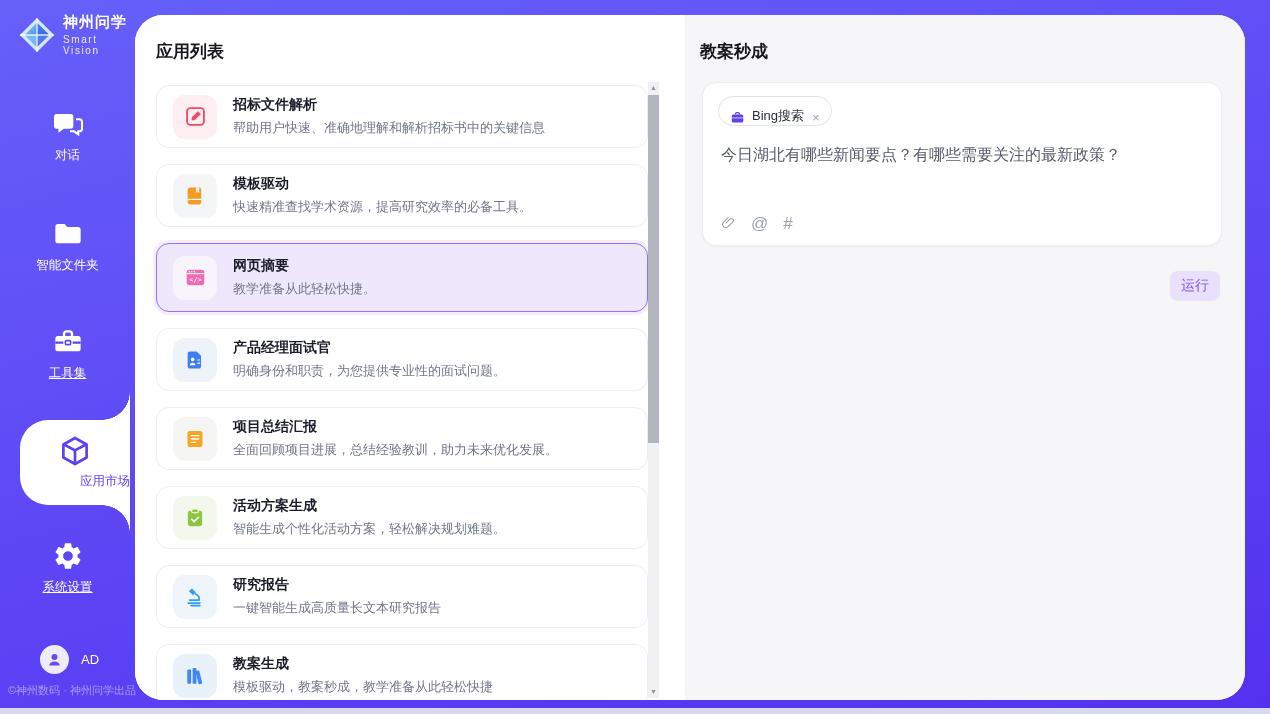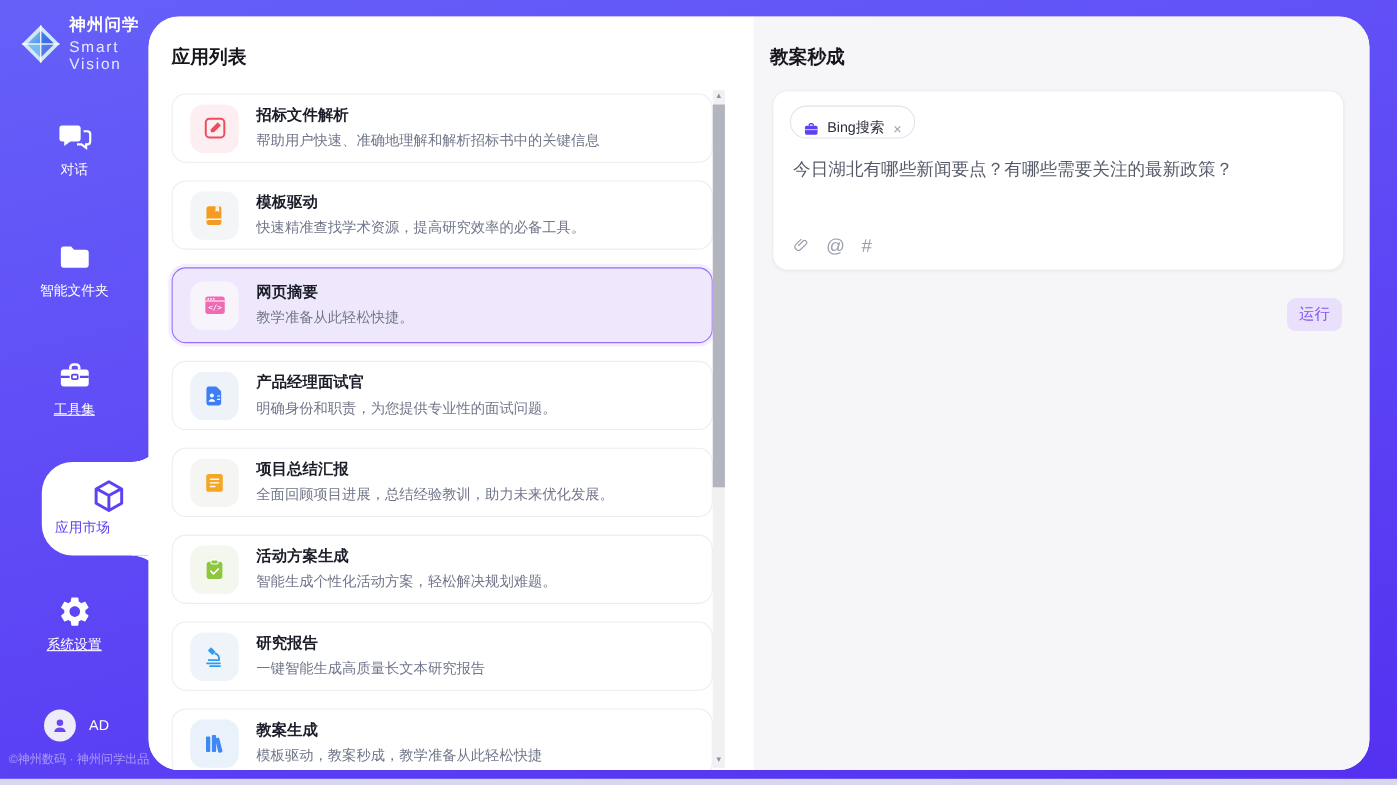--- a/index.html
+++ b/index.html
@@ -7,32 +7,32 @@
   body { font-family:"Liberation Sans","DejaVu Sans",sans-serif; background:#d7d8ee; position:relative; }
 
   
   .frame { position:absolute; left:0; top:0; width:1270px; height:708px;
            background:linear-gradient(165deg,#6660f9 0%,#5d46f5 55%,#5431f0 100%); }
 
   
   .sidebar { position:absolute; left:0; top:0; width:135px; height:100%; }
   .logo { position:absolute; left:18px; top:13px; display:flex; align-items:center; gap:7px; }
   .logo-text b { display:block; color:#fff; font-size:15px; letter-spacing:1px; }
-  .logo-text span { display:block; color:#e8e9ff; font-size:14px; letter-spacing:1.6px; margin-top:2px; }
+  .logo-text span { display:block; color:#e8e9ff; font-size:10px; letter-spacing:1.6px; margin-top:2px; }
   .nav-item { position:absolute; left:0; width:135px; text-align:center; cursor:pointer; }
   .nav-icon { display:block; width:34px; height:32px; margin:0 auto 5px; }
   .nav-label { color:#fff; font-size:12.5px; }
   .nav-label.underline { text-decoration:underline; }
   .nav-chat   { top:108px; }
   .nav-folder { top:218px; }
   .nav-tools  { top:326px; }
   .nav-gear   { top:540px; }
 
-  .nav-active { position:absolute; left:38px; top:420px; width:110px; height:85px;
-                background:#fff; border-radius:28px 0 0 28px; text-align:left; cursor:pointer;padding-left:12px; }
+  .nav-active { position:absolute; left:20px; top:420px; width:110px; height:85px;
+                background:#fff; border-radius:28px 0 0 28px; text-align:right; cursor:pointer; }
   .nav-active::before { content:''; position:absolute; right:0; top:-28px; width:28px; height:28px;
                 background:radial-gradient(circle at 0 0, rgba(255,255,255,0) 27.5px, #fff 28px); }
   .nav-active::after  { content:''; position:absolute; right:0; bottom:-28px; width:28px; height:28px;
                 background:radial-gradient(circle at 0 100%, rgba(255,255,255,0) 27.5px, #fff 28px); }
   .nav-active .nav-icon { margin-top:14px; }
   .nav-active .nav-label { color:#5b42f2; }
 
   .user-row { position:absolute; left:40px; top:645px; display:flex; align-items:center; gap:12px; cursor:pointer; }
   .avatar { width:29px; height:29px; border-radius:50%; background:#efecfa; display:flex; align-items:center; justify-content:center; }
   .user-name { color:#fff; font-size:13px; }

